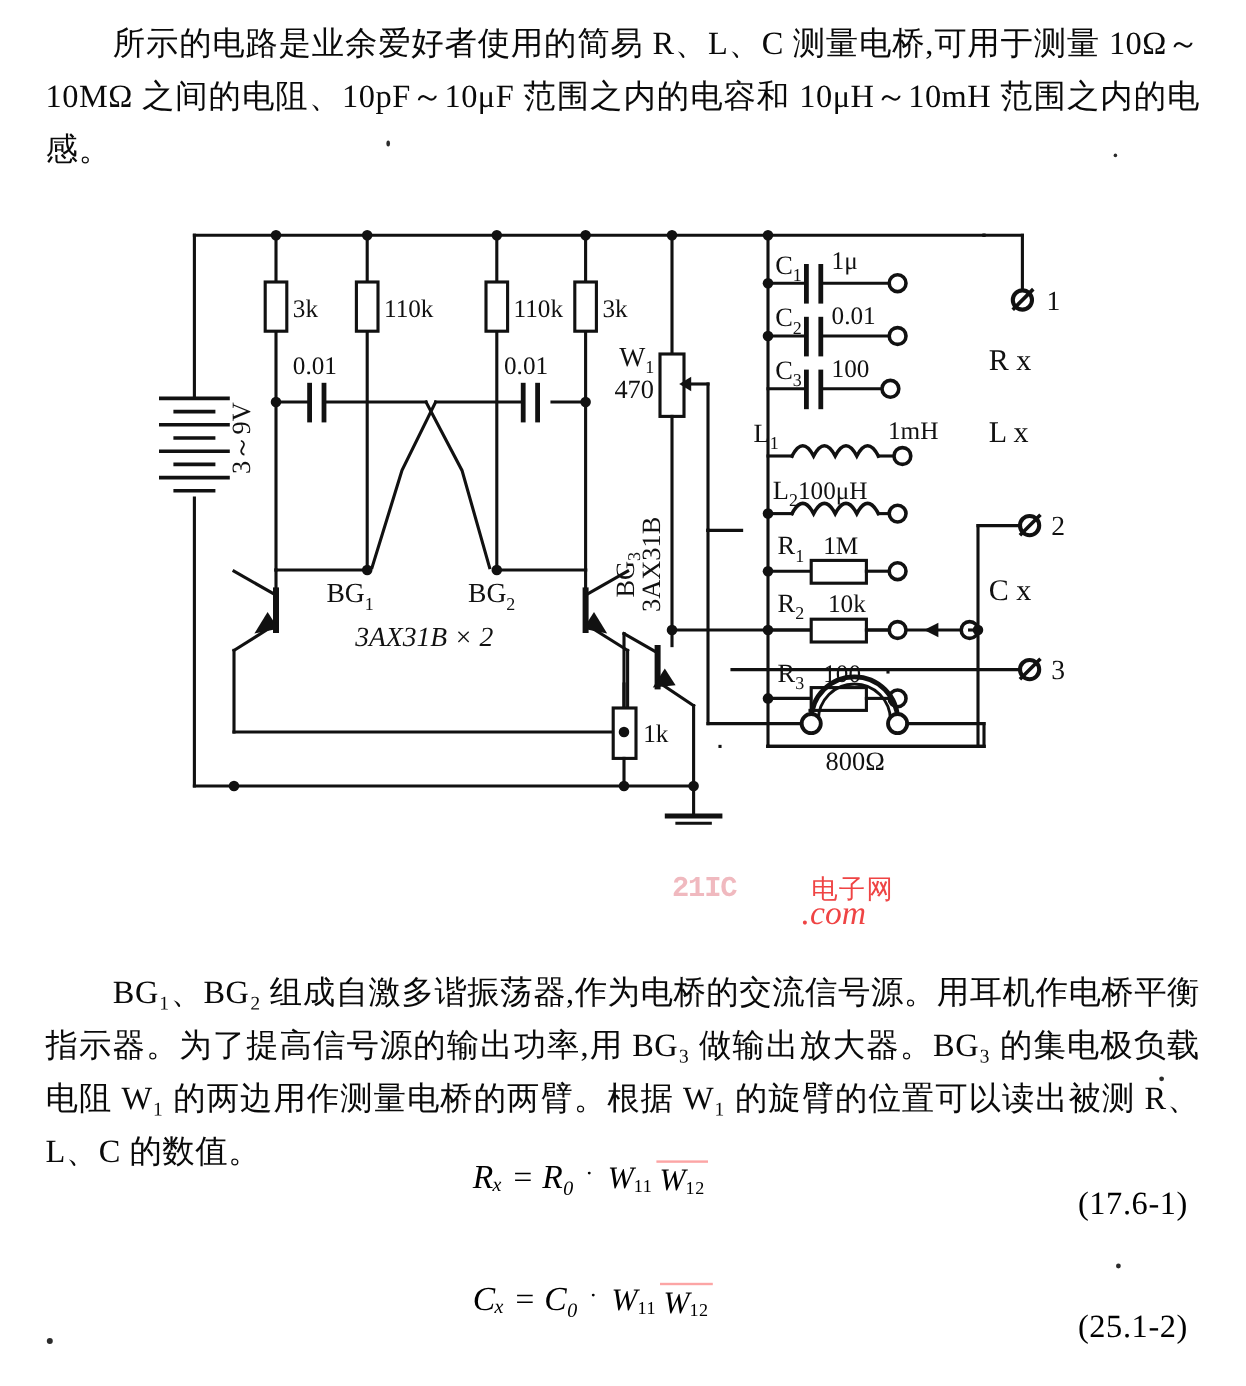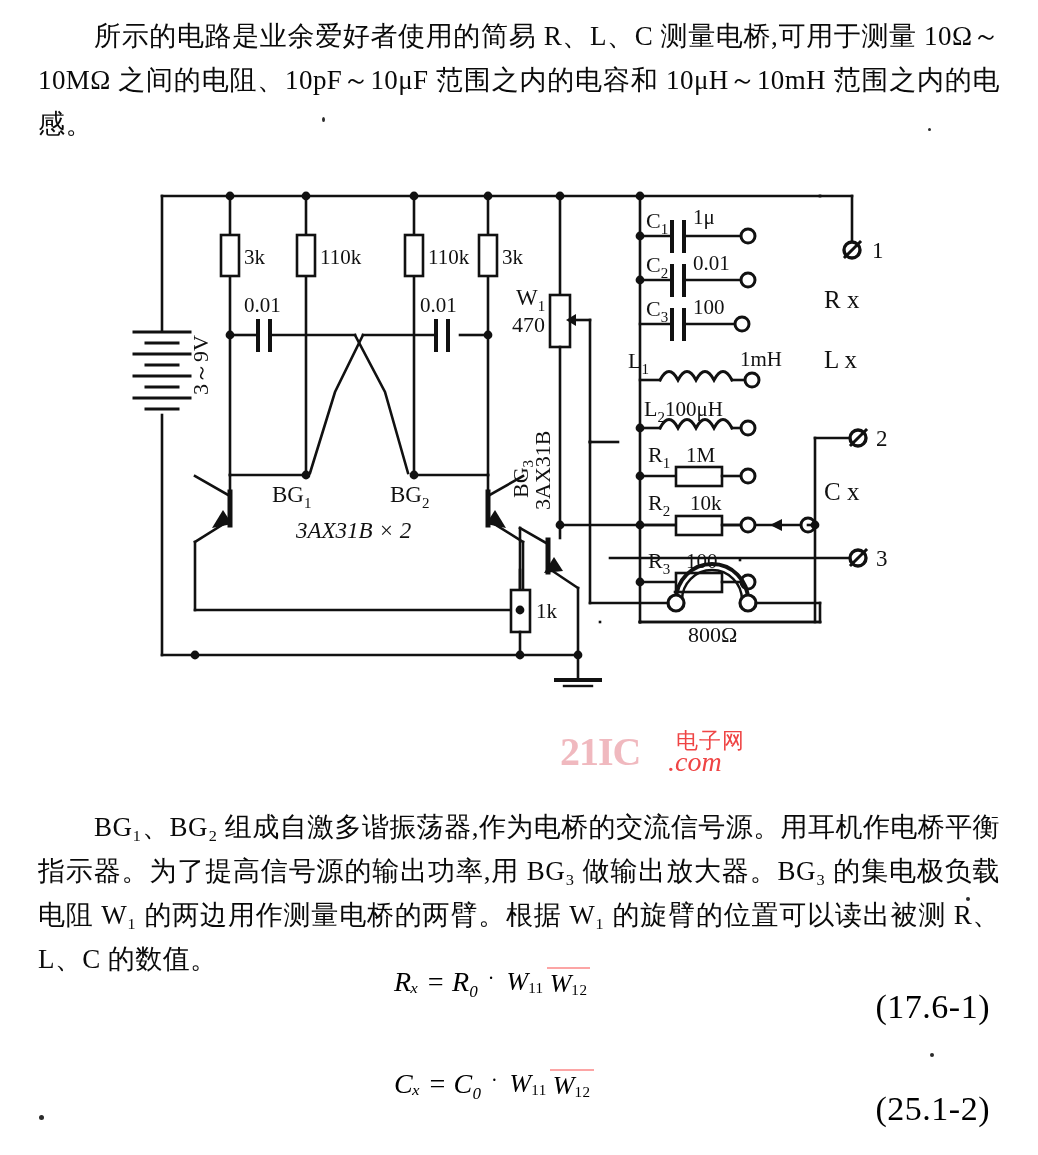--- a/index.html
+++ b/index.html
@@ -100,21 +100,21 @@
   .fsub {
     font-size: 0.58em;
     font-style: normal;
     vertical-align: -0.2em;
     letter-spacing: 0.5px;
   }
   .formula-num {
     position: absolute;
     right: 10px;
     top: 22px;
-    font-size: 34px;
+    font-size: 27px;
     white-space: nowrap;
     letter-spacing: 0.5px;
     margin-left: 42px;
   }
 
   
   #circuit-figure {
     position: absolute;
     left: 120px;
     top: 180px;
@@ -129,23 +129,23 @@
     left: 440px;
     top: 540px;
     width: 230px;
     height: 70px;
     pointer-events: none;
   }
   #watermark .wm-main {
     position: absolute;
     left: 0;
     top: 8px;
-    font-family: Liberation Serif, serif;
+    font-family: Liberation Mono, monospace;
     font-weight: bold;
-    font-size: 40px;
+    font-size: 24px;
     color: #f0b6bc;
     letter-spacing: -1px;
     opacity: 0.95;
   }
   #watermark .wm-dotcom {
     position: absolute;
     left: 108px;
     top: 26px;
     font-family: "Liberation Serif", serif;
     font-style: italic;

